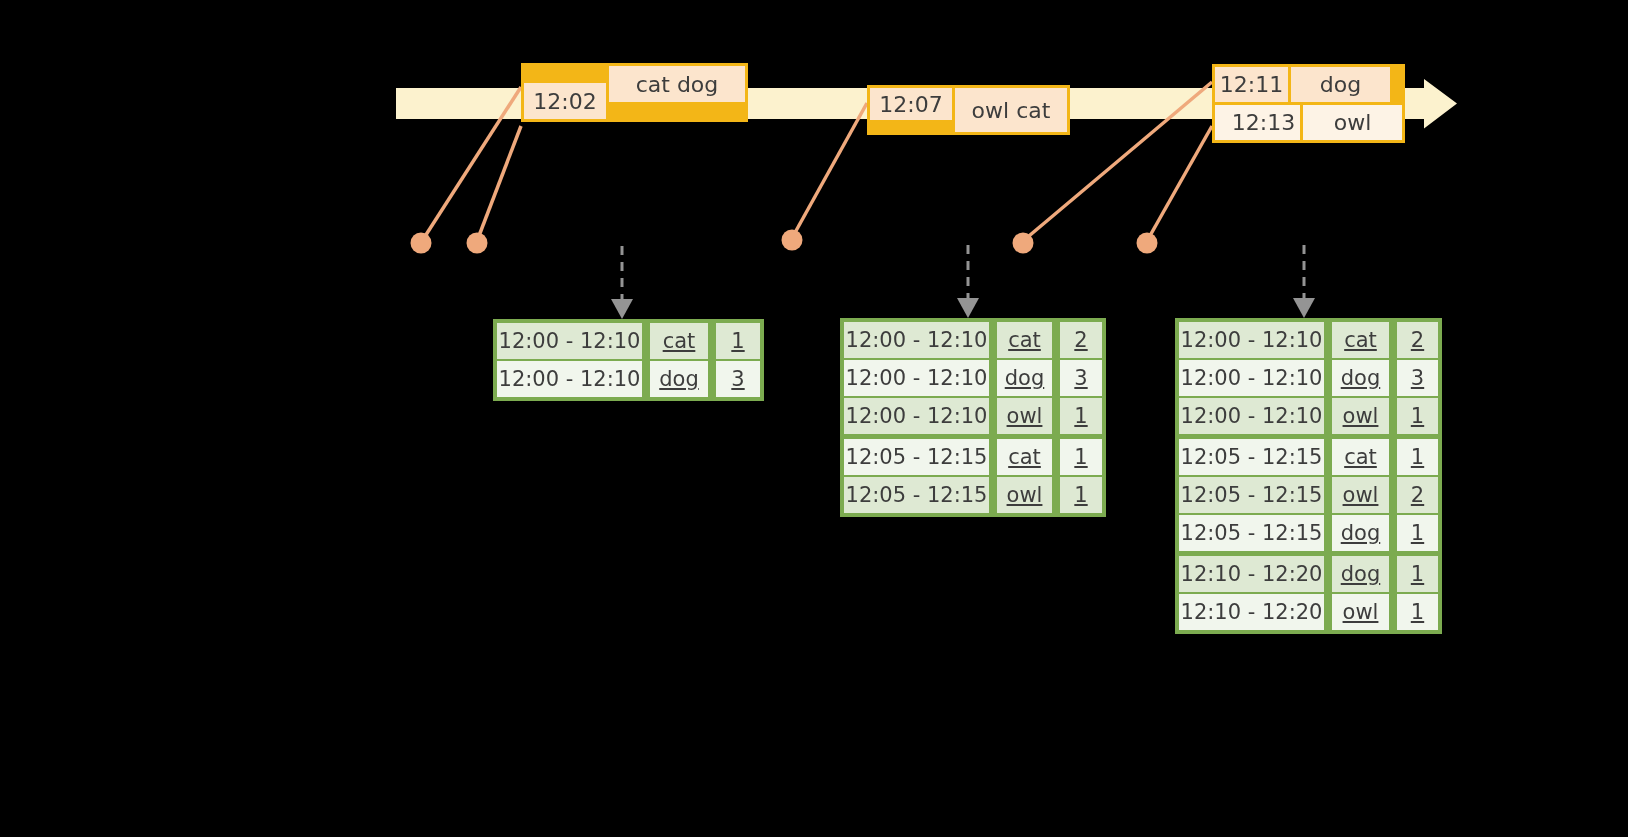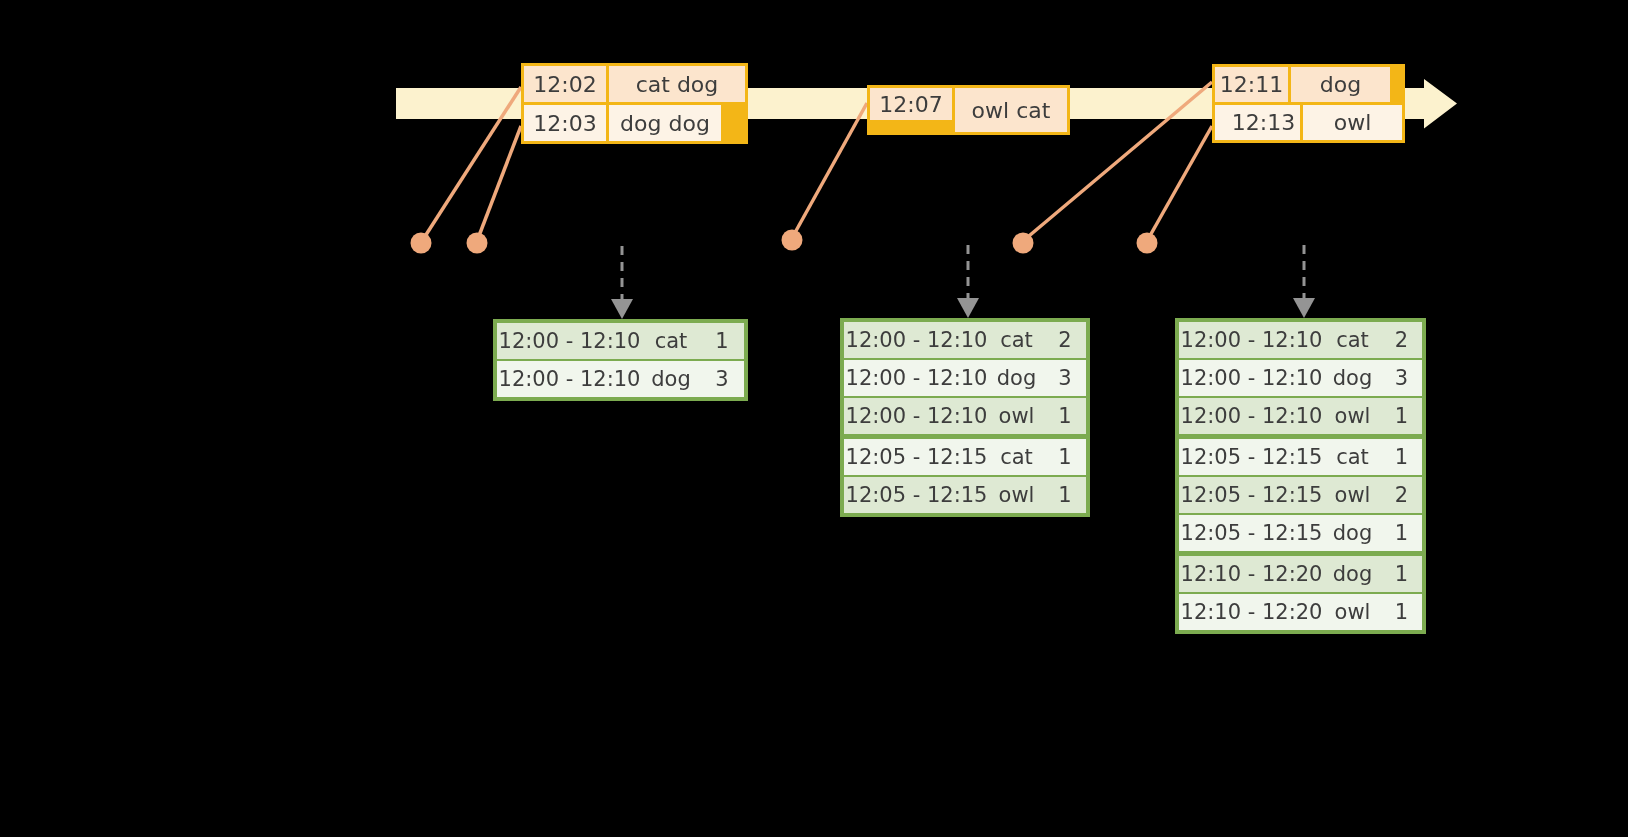--- a/index.html
+++ b/index.html
@@ -20,21 +20,21 @@
   .dtable.input .drow + .drow{margin-top:3px;}
   .dtable.result .drow + .drow{margin-top:2px;}
   .dtable.result .drow.group-break{margin-top:5px;}
   .dcell{
     display:flex;align-items:center;justify-content:center;
     color:var(--text);white-space:nowrap;overflow:hidden;
   }
   .dtable.input .dcell{font-size:22px;}
   .dtable.input .dcell + .dcell{margin-left:3px;}
   .dtable.result .dcell{font-size:21px;}
-  .dtable.result .dcell + .dcell{margin-left:0;}
+  .dtable.result .dcell + .dcell{margin-left:8px;text-decoration:underline;}
   .dtable.input .drow.alt-a .dcell{background:var(--event-row-a);}
   .dtable.input .drow.alt-b .dcell{background:var(--event-row-b);}
   .dtable.result .drow.alt-a .dcell{background:var(--result-row-a);}
   .dtable.result .drow.alt-b .dcell{background:var(--result-row-b);}
 </style>
 </head>
 <body>
 
 <div class="stage" style="--timeline-fill: #FCF2CE; --event-border: #F3B617; --event-row-a: #FCE5CD; --event-row-b: #FDF3E6; --connector: #EFA97C; --trigger: #949494; --result-border: #7CAB50; --result-row-a: #DEE9D3; --result-row-b: #F1F6ED; --text: #3D3D3D;">
 
@@ -64,26 +64,22 @@
     </g>
     <g>
       <line class="trig-line" x1="1304" y1="245" x2="1304" y2="300"></line>
       <path class="trig-head" d="M1293 298 h22 L1304 318 Z"></path>
     </g>
   </svg>
 
   <div id="input-tables-mount">
       <div class="dtable input" style="left: 521px; top: 63px;">
         <div class="drow alt-a">
-          <div class="dcell" style="width: 82px; height: 36px;">12:02</div>
+          <div class="dcell" style="width: 82px; height: 36px; margin-top: 17px;">12:02</div>
           <div class="dcell" style="width: 136px; height: 36px;">cat dog</div>
-        </div>
-        <div class="drow alt-b">
-          <div class="dcell" style="width: 82px; height: 36px;">12:03</div>
-          <div class="dcell" style="width: 112px; height: 36px;">dog dog</div>
         </div>
       </div>
       <div class="dtable input" style="left: 867px; top: 85px; text-align: center;">
         <div class="drow alt-a">
           <div class="dcell" style="width: 82px; height: 32px;">12:07</div>
           <div class="dcell" style="width: 112px; height: 44px;">owl cat</div>
         </div>
       </div>
       <div class="dtable input" style="left: 1212px; top: 64px;">
         <div class="drow alt-a">

